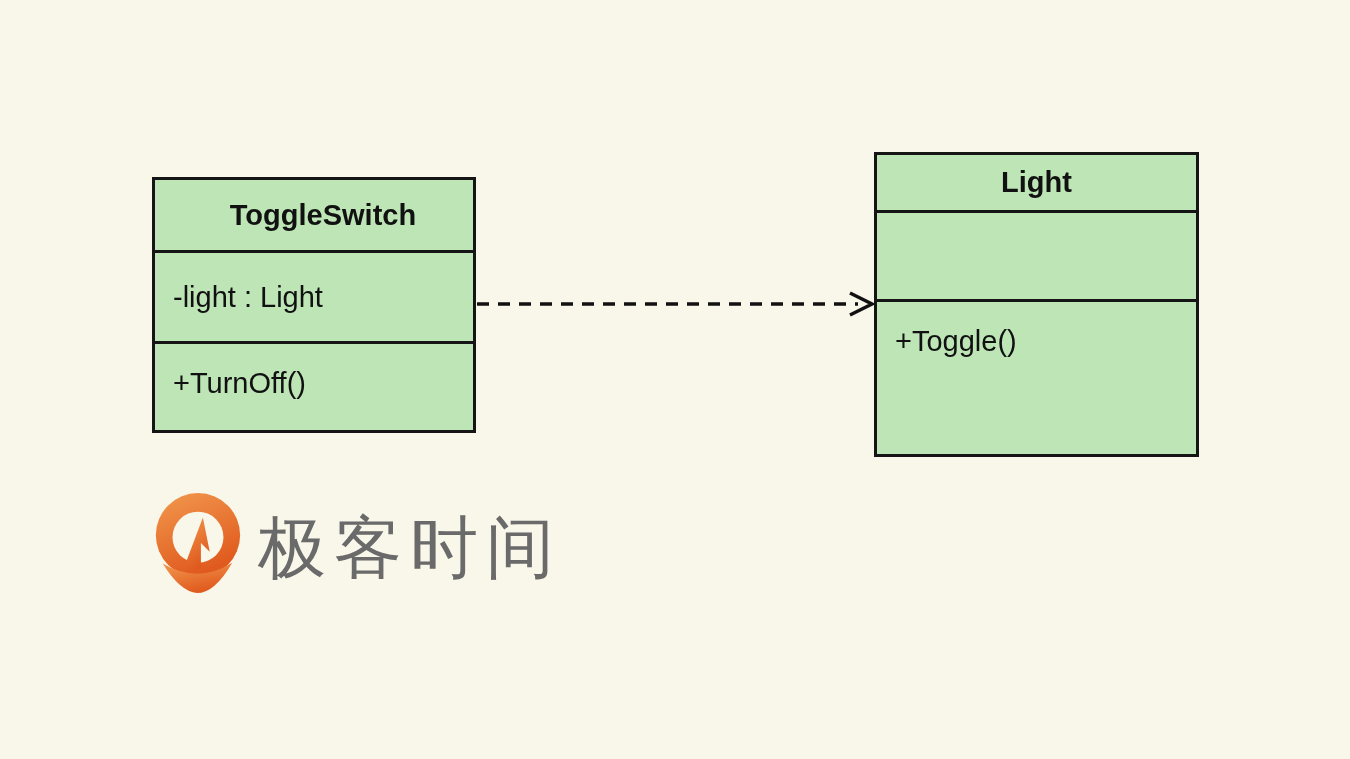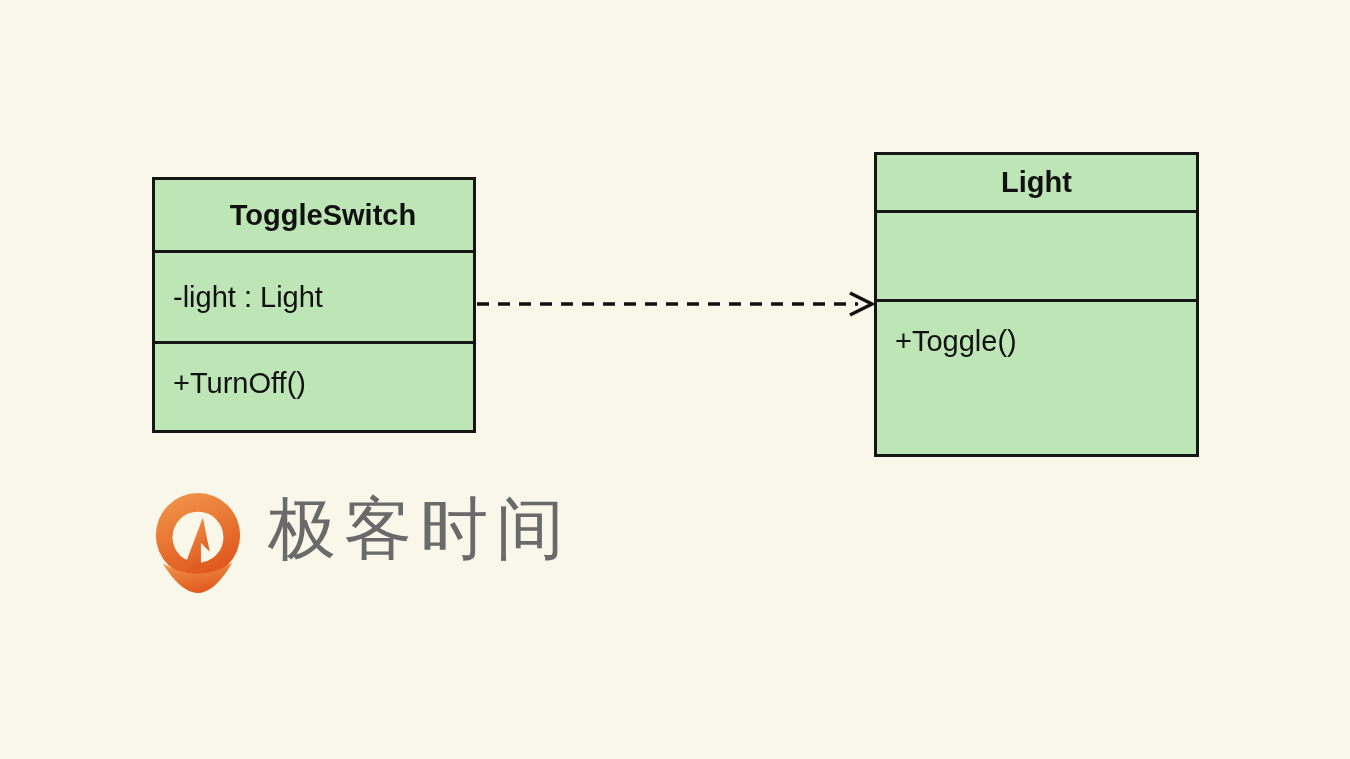--- a/index.html
+++ b/index.html
@@ -80,22 +80,22 @@
     left: 476px;
     top: 290px;
   }
 
   
   .logo {
     position: absolute;
     left: 148px;
     top: 490px;
     display: flex;
-    align-items: flex-start;
-    gap: 22px;
+    align-items: center;
+    gap: 12px;
   }
 
   .logo-text {
     font-size: 68px;
     letter-spacing: 8px;
     color: #6a6a6a;
     line-height: 1;
     padding-top: 4px;
   }
 </style>

